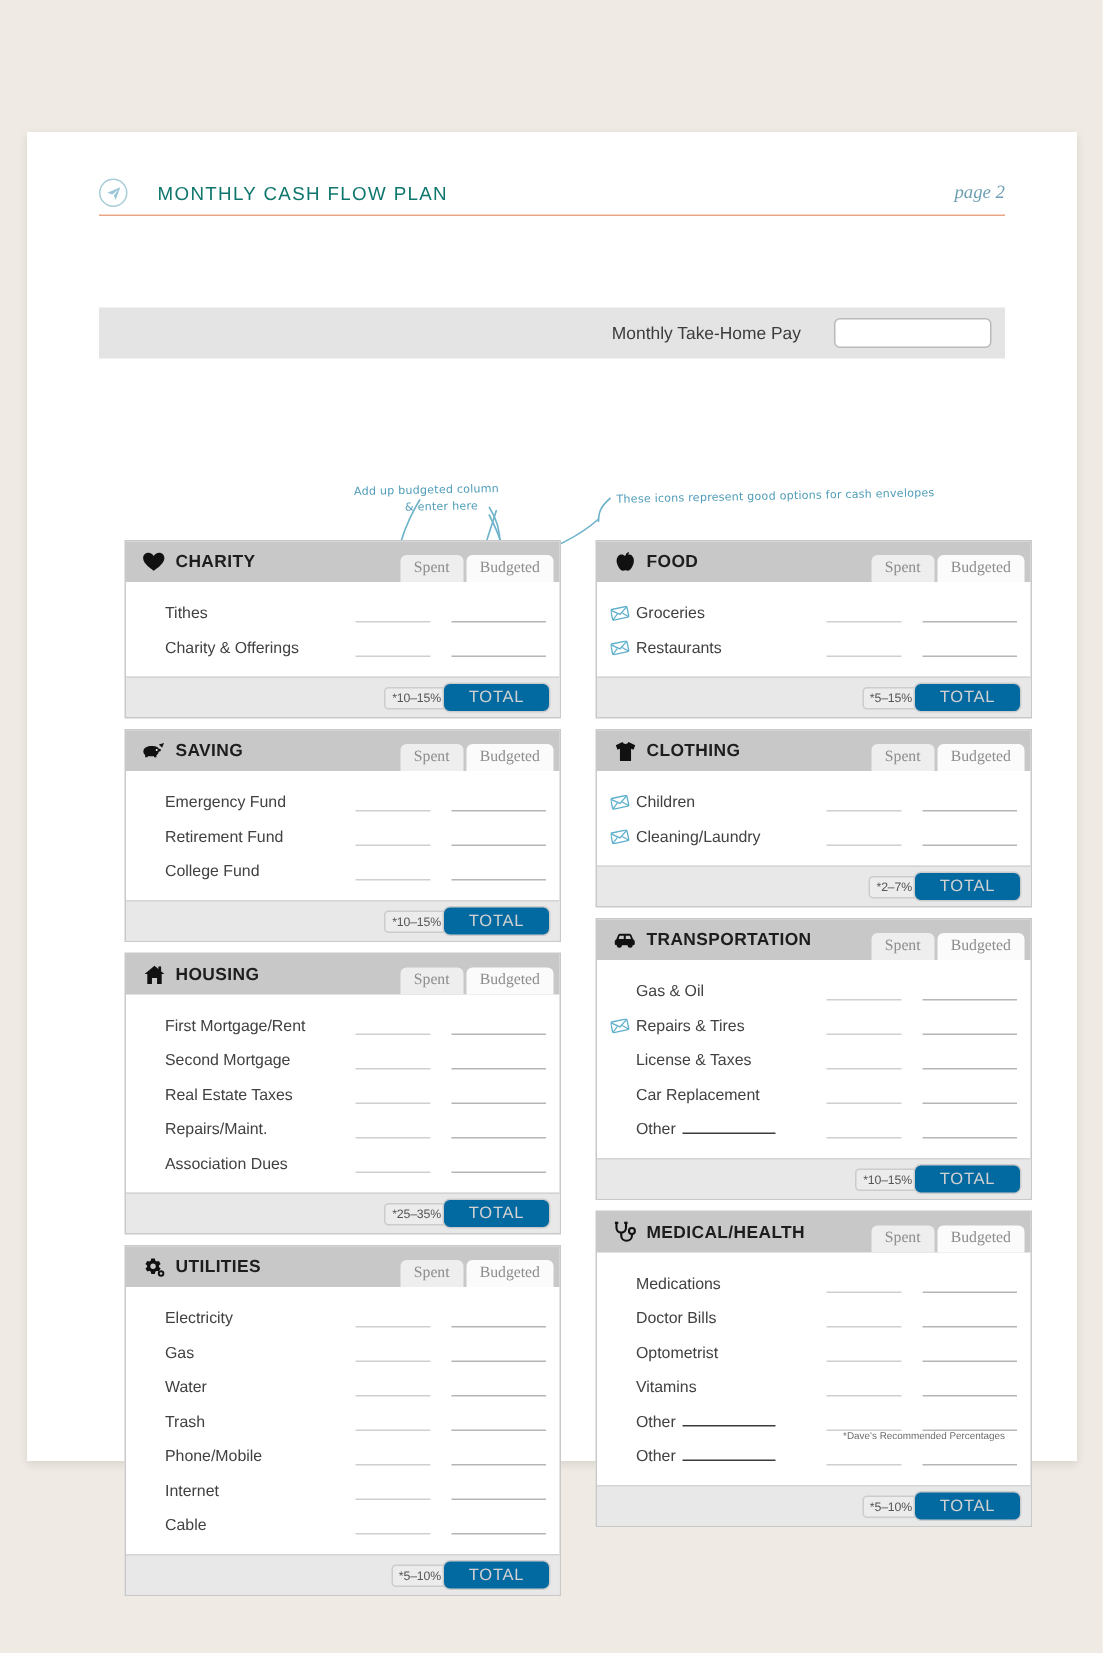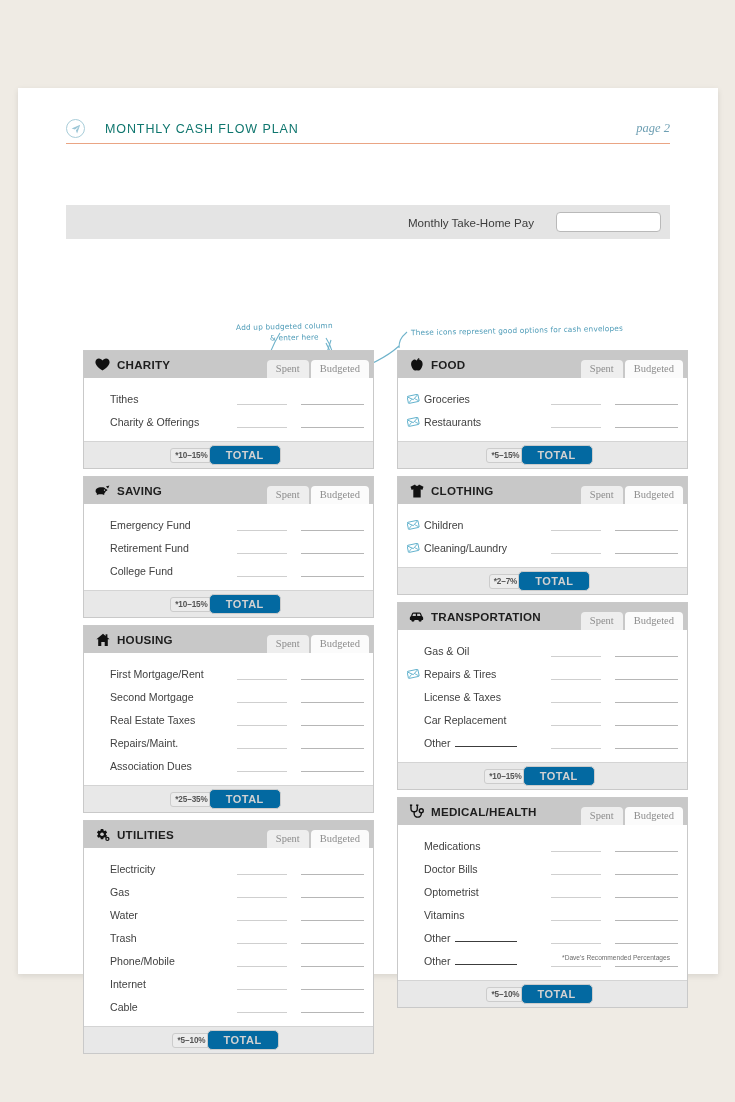--- a/index.html
+++ b/index.html
@@ -70,21 +70,21 @@
     transform: rotate(-1.2deg);
   }
   .annot-a1 { left: 218px; top: 234px; }
   .annot-a2 { left: 252px; top: 245px; }
   .annot-b1 { left: 393px; top: 238px; }
   .annot-svg { position: absolute; left: 0; top: 0; pointer-events: none; }
 
   
   .cols {
     position: absolute;
-    left: 65px; top: 262px;
+    left: 65px; top: 272px;
     width: 605px;
     display: flex; gap: 23px;
   }
   .col { width: 291px; display: flex; flex-direction: column; gap: 7px; }
 
   
   .card {
     border: 1px solid #c9c9c9;
     background: #ffffff;
     position: relative;
@@ -136,23 +136,22 @@
     margin-left: 4px;
   }
   .row-fills { margin-left: auto; display: flex; gap: 14px; }
   .fill-spent { width: 50px; border-bottom: 1px solid #cfcfcf; height: 13px; }
   .fill-budget { width: 63px; border-bottom: 1px solid #b6b6b6; height: 13px; }
 
   .card-foot {
     background: #e8e8e8;
     border-top: 1px solid #d4d4d4;
     height: 27px;
-    display: flex; align-items: center; justify-content: center;
+    display: flex; align-items: center; justify-content: flex-end;
     padding-right: 6px;
-    font-weight: bold;
   }
   .pct {
     font-size: 8.2px; color: #555;
     background: #ececec;
     border: 1px solid #cccccc;
     border-radius: 3px;
     padding: 2px 4px;
     margin-right: -4px;
     position: relative; z-index: 1;
     letter-spacing: -0.1px;

